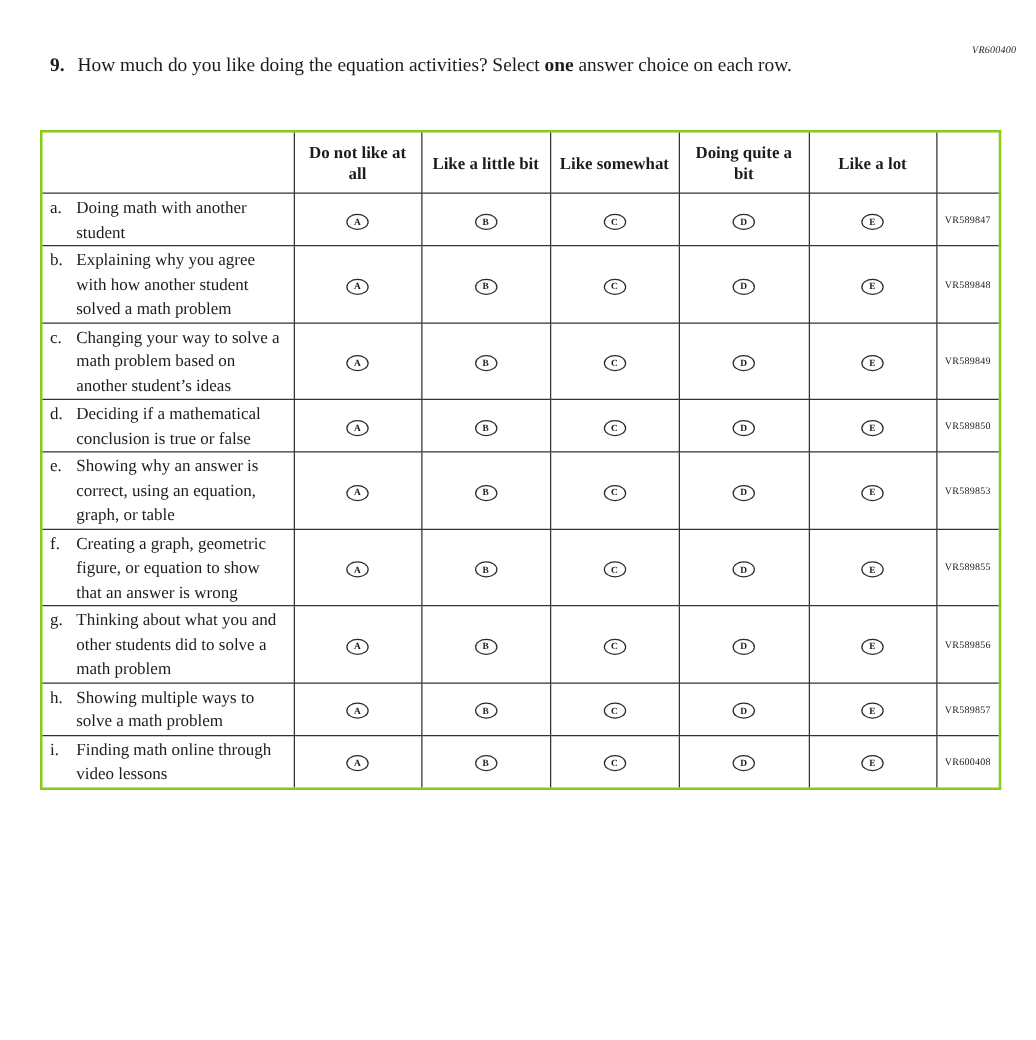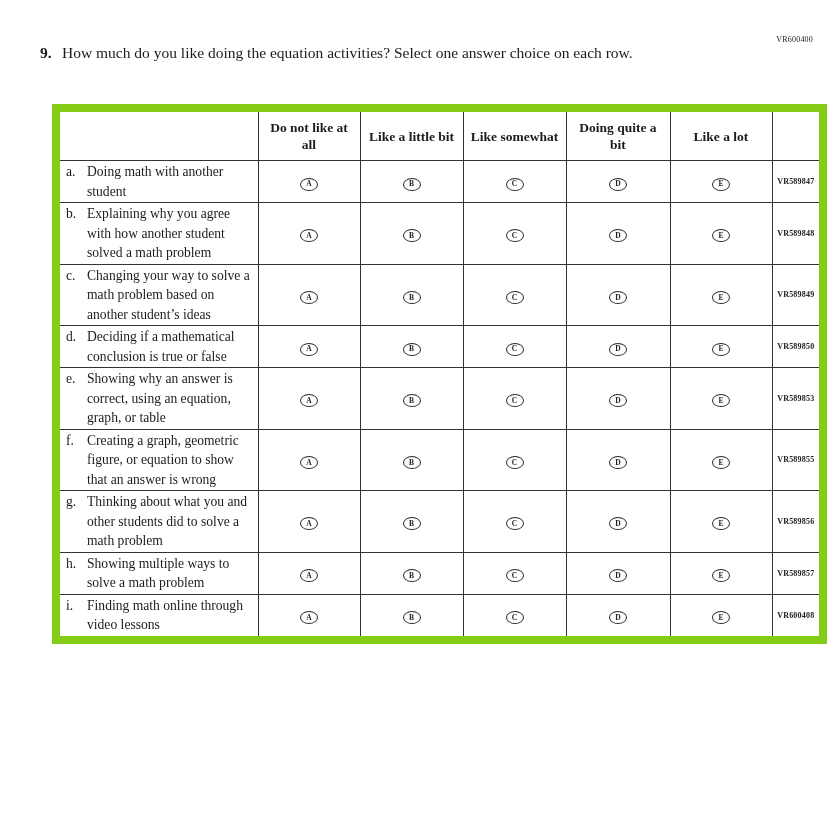--- a/index.html
+++ b/index.html
@@ -17,46 +17,47 @@
   }
 
   
   .form-code-top {
     position: absolute;
     top: 35px;
     right: 16px;
     font-size: 8px;
     letter-spacing: 0.2px;
     color: #222;
+    font-style: italic;
   }
 
   
   .question {
     position: absolute;
     top: 42px;
     left: 40px;
     width: 670px;
     font-size: 15.5px;
     line-height: 21px;
     display: grid;
     grid-template-columns: 22px 1fr;
     column-gap: 0;
   }
   .q-number { font-weight: bold; }
-  .q-bold { font-weight: normal; }
+  .q-bold { font-weight: bold; }
 
   
   table.survey {
     position: absolute;
     top: 104px;
-    left: 52px;
+    left: 32px;
     width: 767px;
     border-collapse: collapse;
     table-layout: fixed;
-    border: 8px solid #84cc16;
+    border: 2px solid #84cc16;
   }
   table.survey th,
   table.survey td {
     border: 1px solid #333;
   }
   thead th {
     font-size: 13.5px;
     line-height: 17px;
     font-weight: bold;
     text-align: center;
@@ -92,21 +93,20 @@
     line-height: 1;
     cursor: pointer;
   }
   td.code-cell {
     text-align: center;
     vertical-align: middle;
     font-size: 8px;
     letter-spacing: 0.2px;
     padding: 0 1px;
     color: #222;
-    font-weight: bold;
   }
 </style>
 </head>
 <body>
 
 <div class="form-code-top">VR600400</div>
 
 <div class="question">
   <span class="q-number">9.</span>
   <span><span>How much do you like doing the equation activities? Select </span><span class="q-bold">one</span><span> answer choice on each row.</span></span>

